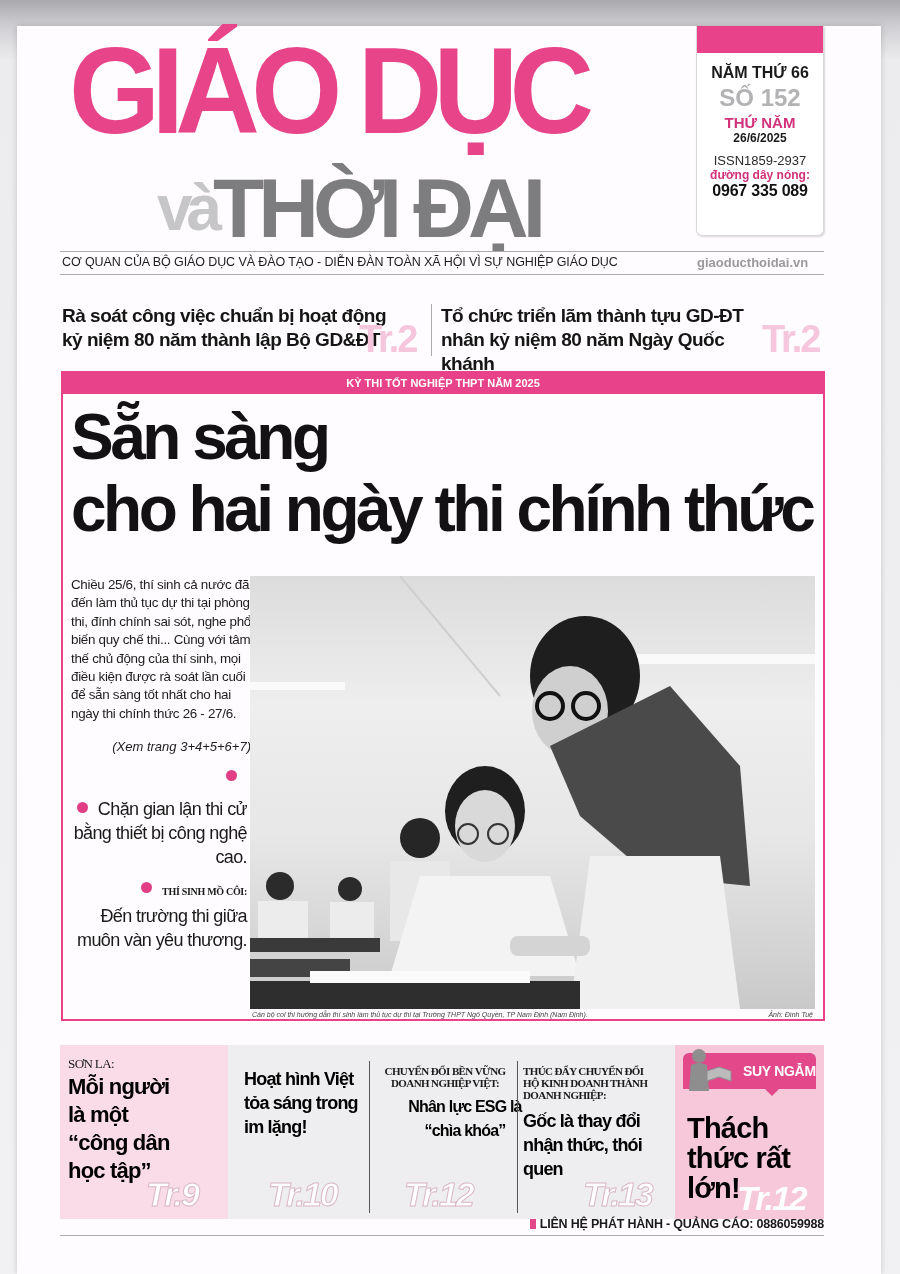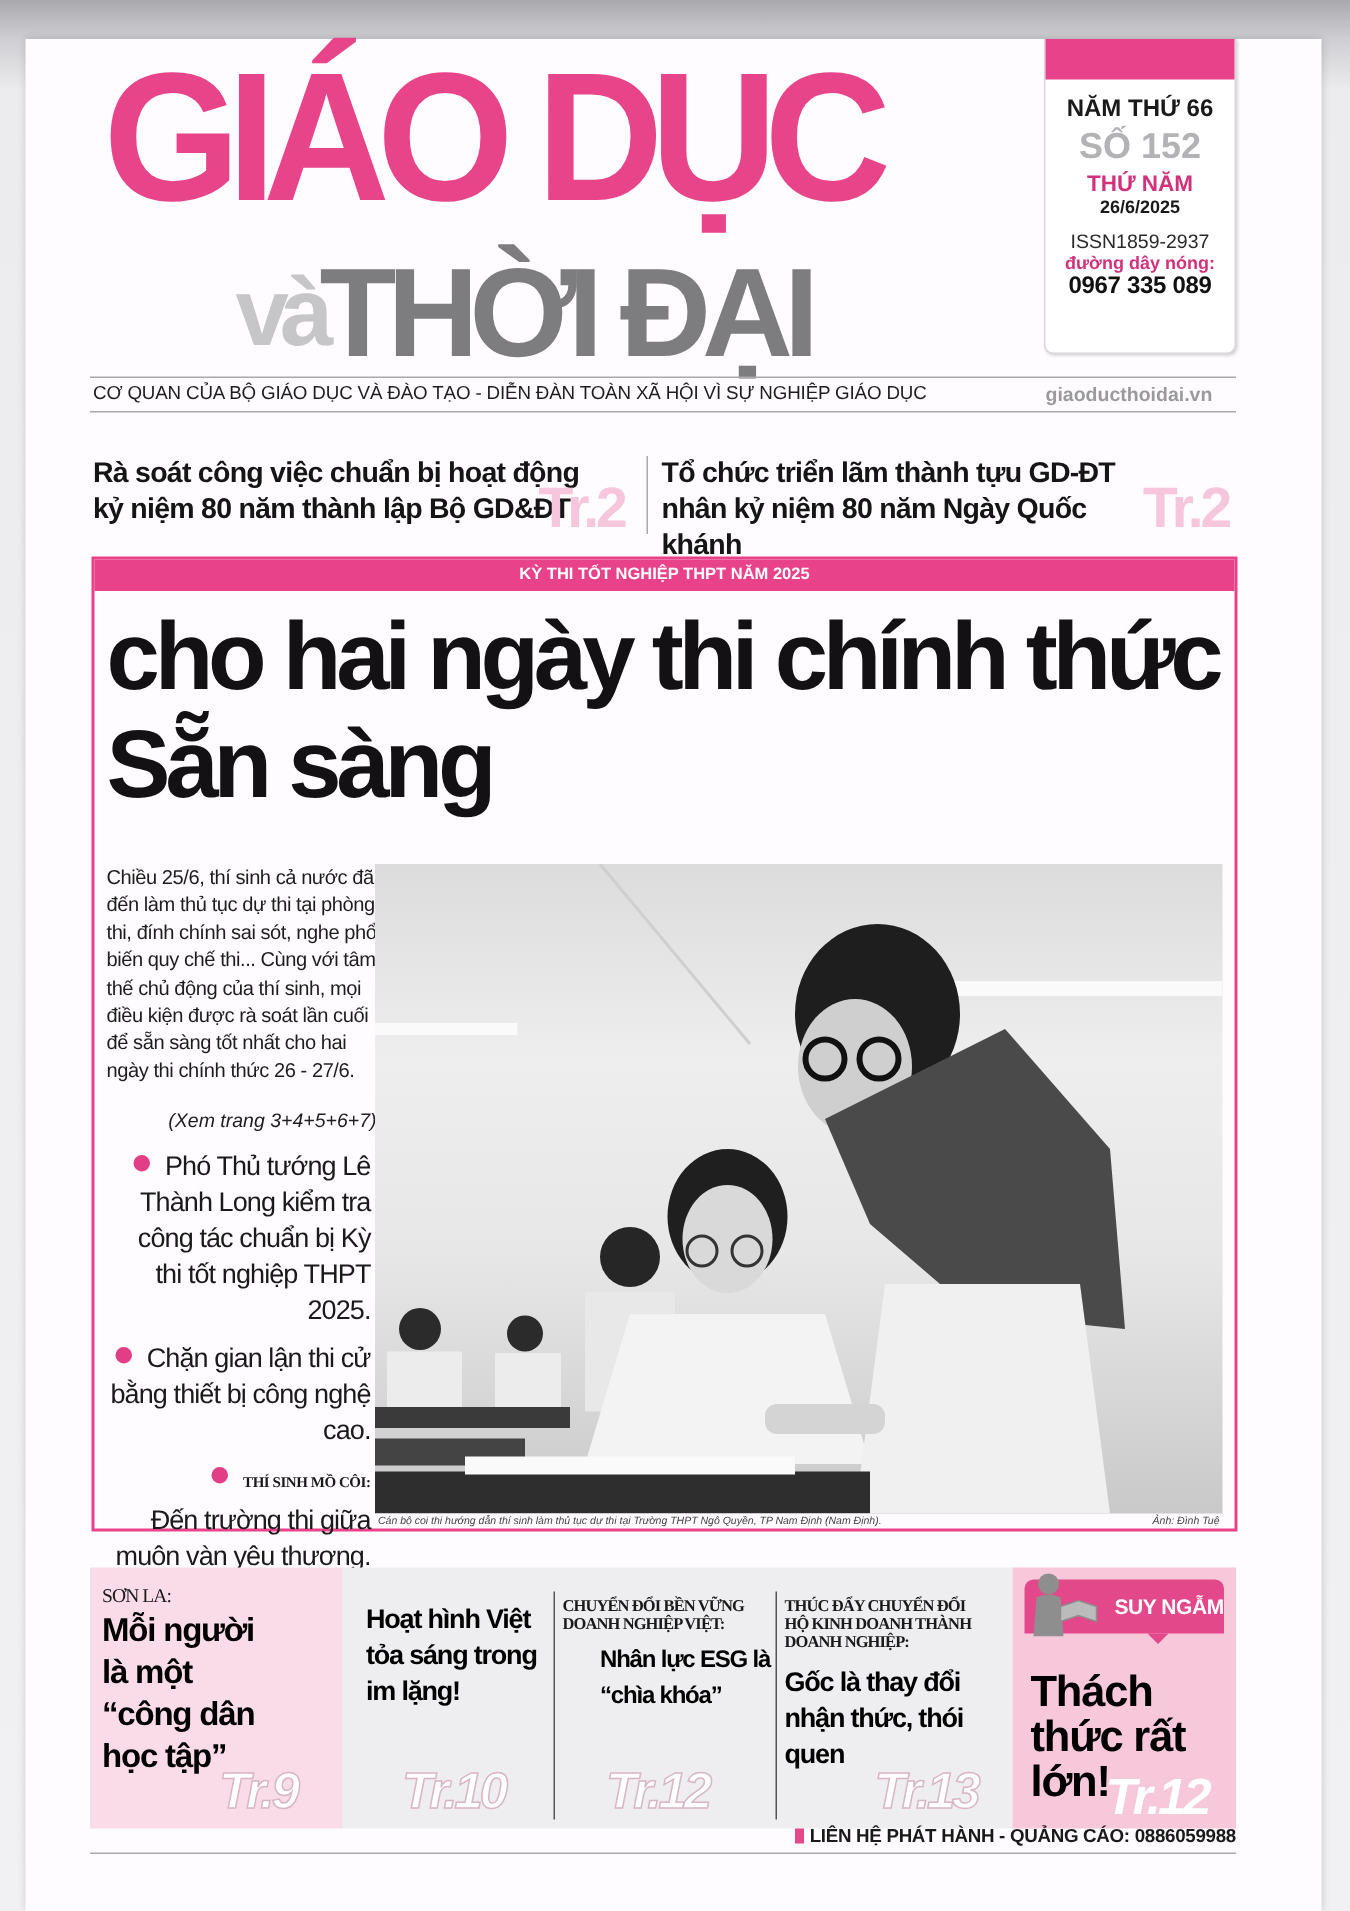--- a/index.html
+++ b/index.html
@@ -160,29 +160,29 @@
   <div class="abs teaser-divider"></div>
   <div class="abs teaser teaser-2">
     <div>Tổ chức triển lãm thành tựu GD-ĐT</div>
     <div>nhân kỷ niệm 80 năm Ngày Quốc khánh</div>
   </div>
   <div class="abs tr-big tr-b">Tr.2</div>
 
   <div class="abs main-box">
     <div class="kicker">KỲ THI TỐT NGHIỆP THPT NĂM 2025</div>
     <div class="headline">
+      <div>Sẵn sàng</div>
       <div>cho hai ngày thi chính thức</div>
-      <div>Sẵn sàng</div>
     </div>
     <div class="lede">Chiều 25/6, thí sinh cả nước đã đến làm thủ tục dự thi tại phòng thi, đính chính sai sót, nghe phổ biến quy chế thi... Cùng với tâm thế chủ động của thí sinh, mọi điều kiện được rà soát lần cuối để sẵn sàng tốt nhất cho hai ngày thi chính thức 26 - 27/6.</div>
     <div class="lede-ref">(Xem trang 3+4+5+6+7)</div>
 
     <div class="bullets">
       <div class="bullet-item">
-        <span class="bullet-dot"></span><span>Phó Thủ tướng Lê Thành Long kiểm tra công tác chuẩn bị Kỳ thi tốt nghiệp THPT 2025.</span>
+        <span class="bullet-dot"></span>
       </div>
       <div class="bullet-item">
         <span class="bullet-dot"></span><span>Chặn gian lận thi cử bằng thiết bị công nghệ cao.</span>
       </div>
       <div class="bullet-item">
         <span class="bullet-dot"></span><span class="bullet-kicker">THÍ SINH MỒ CÔI:</span><br>
         <span>Đến trường thi giữa muôn vàn yêu thương.</span>
       </div>
     </div>
 
@@ -230,21 +230,21 @@
       <div class="abs b-kicker-serif" style="left:8px;top:12px;">SƠN LA:</div>
       <div class="abs b-title" style="left:8px;top:28px;width:110px;font-size:22px;line-height:28px;">Mỗi người là một “công dân học tập”</div>
       <div class="b-tr" style="left:86px;top:132px;">Tr.9</div>
     </div>
     <div class="bcell bcell-2">
       <div class="abs" style="left:0;top:0;width:140px;height:174px;padding-left:36px;">
         <div class="abs b-title" style="left:16px;top:22px;width:120px;font-size:18px;line-height:24px;">Hoạt hình Việt tỏa sáng trong im lặng!</div>
         <div class="b-tr" style="left:40px;top:132px;">Tr.10</div>
       </div>
       <div class="bsep" style="left:141px;"></div>
-      <div class="abs" style="left:142px;top:0;width:146px;height:174px;">
+      <div class="abs" style="left:142px;top:0;width:146px;height:174px;text-align:center;">
         <div class="abs b-kicker-serif bold" style="left:5px;top:20px;width:140px;">CHUYỂN ĐỔI BỀN VỮNG DOANH NGHIỆP VIỆT:</div>
         <div class="abs b-title" style="left:0;top:50px;width:130px;font-size:16px;line-height:24px;margin-left:30px;">Nhân lực ESG là “chìa khóa”</div>
         <div class="b-tr" style="left:34px;top:132px;">Tr.12</div>
       </div>
       <div class="bsep" style="left:289px;"></div>
       <div class="abs" style="left:290px;top:0;width:157px;height:174px;">
         <div class="abs b-kicker-serif bold" style="left:5px;top:20px;width:135px;">THÚC ĐẨY CHUYỂN ĐỔI HỘ KINH DOANH THÀNH DOANH NGHIỆP:</div>
         <div class="abs b-title" style="left:5px;top:64px;width:135px;font-size:18px;line-height:24px;">Gốc là thay đổi nhận thức, thói quen</div>
         <div class="b-tr" style="left:65px;top:132px;">Tr.13</div>
       </div>

